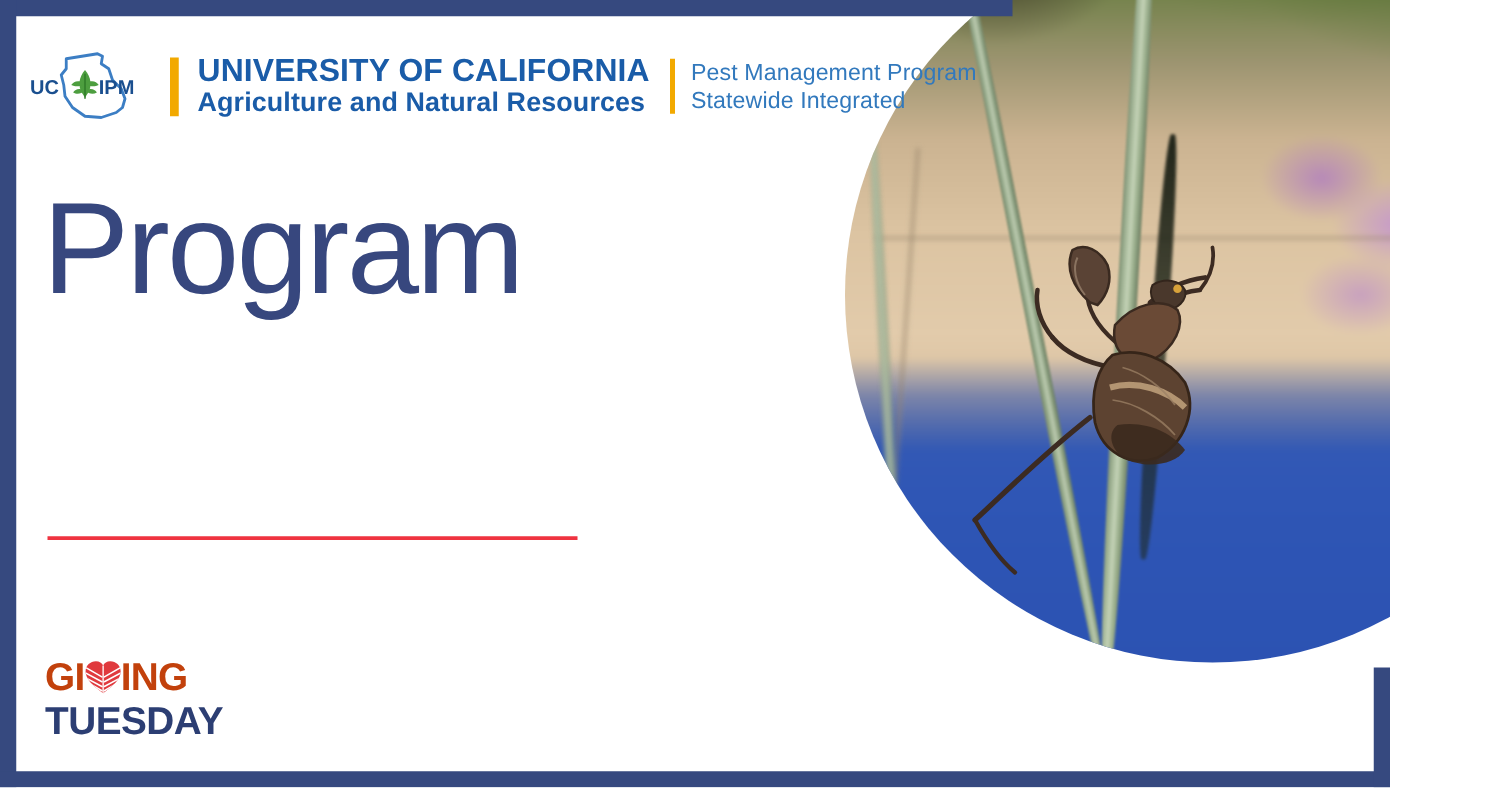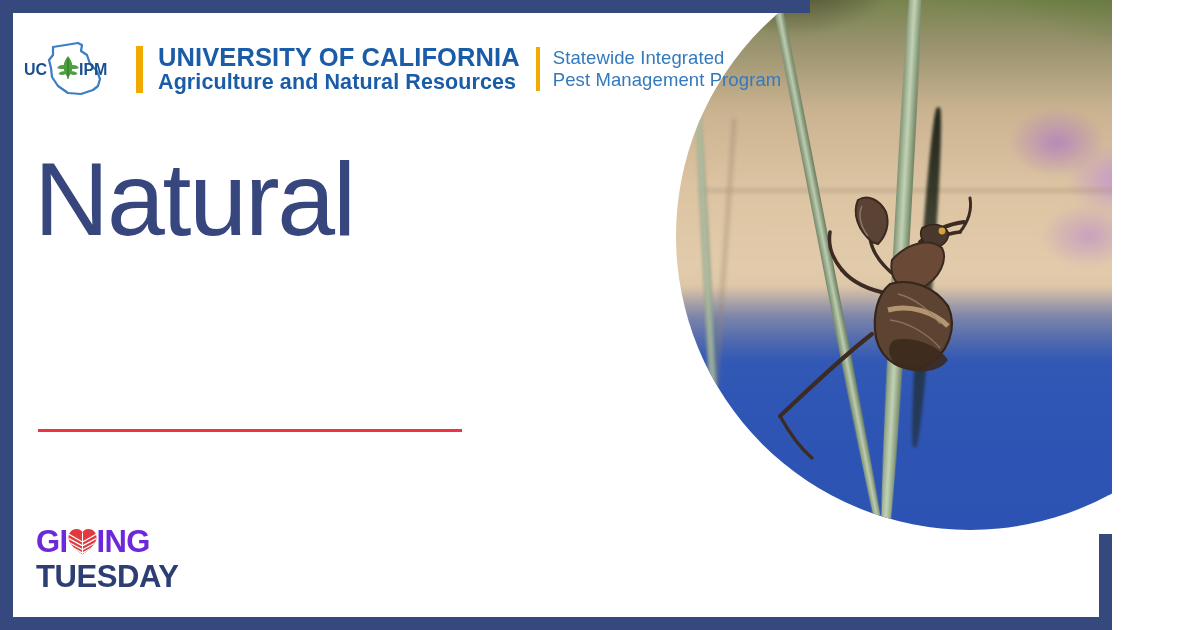--- a/index.html
+++ b/index.html
@@ -265,21 +265,21 @@
     top: 526px;
     z-index: 20;
     line-height: 1;
   }
   .gt-row1 {
     display: flex;
     align-items: center;
     height: 30px;
   }
   .gt-word {
-    color: #6d28d9;
+    color: #c2410c;
     font-size: 31px;
     font-weight: 700;
     letter-spacing: -.6px;
     line-height: 1;
   }
   .gt-heart { width: 31px; height: 29px; margin: 0 -1px; display: block; }
   .gt-row2 {
     color: #2c3e73;
     font-size: 31px;
     font-weight: 700;
@@ -374,27 +374,27 @@
     <div class="rule"></div>
 
     <div class="anr-block">
       <div class="anr-line1">UNIVERSITY OF CALIFORNIA</div>
       <div class="anr-line2">Agriculture and Natural Resources</div>
     </div>
 
     <div class="rule-thin"></div>
 
     <div class="sipm-block">
+      <div class="sipm-line">Pest Management Program</div>
       <div class="sipm-line">Statewide Integrated</div>
-      <div class="sipm-line">Pest Management Program</div>
     </div>
   </div>
 
   <div class="headline">
-    <span class="headline-line">Natural</span>
+    <span class="headline-line">Program</span>
   </div>
 
   <div class="date-block">
     <div class="date-underline"></div>
   </div>
 
   <div class="gt-logo">
     <div class="gt-row1">
       <span class="gt-word">GI</span>
       <svg class="gt-heart" viewBox="0 0 64 60">

